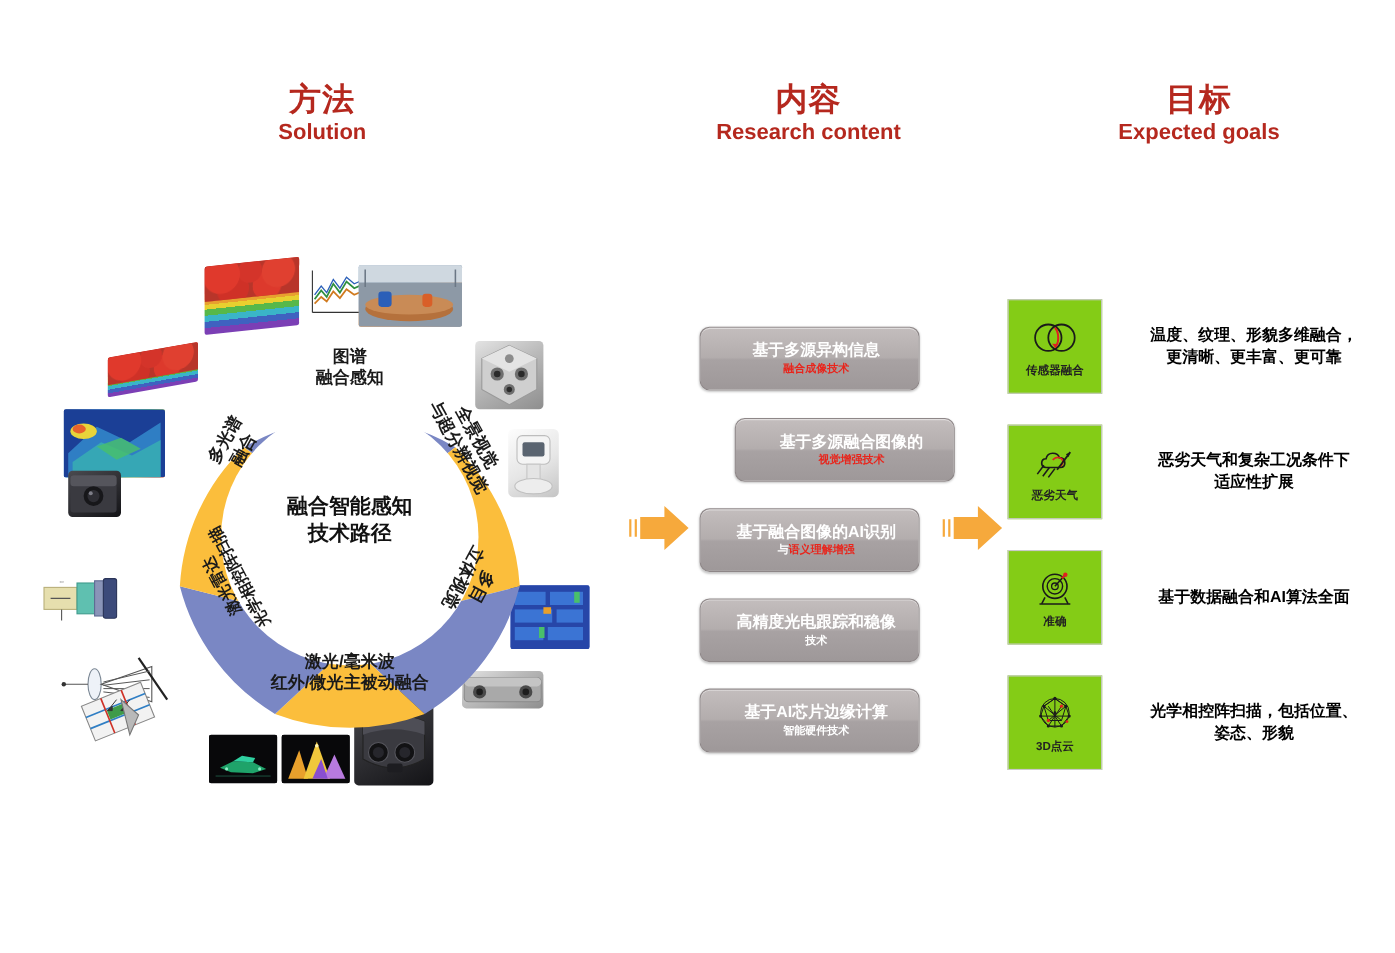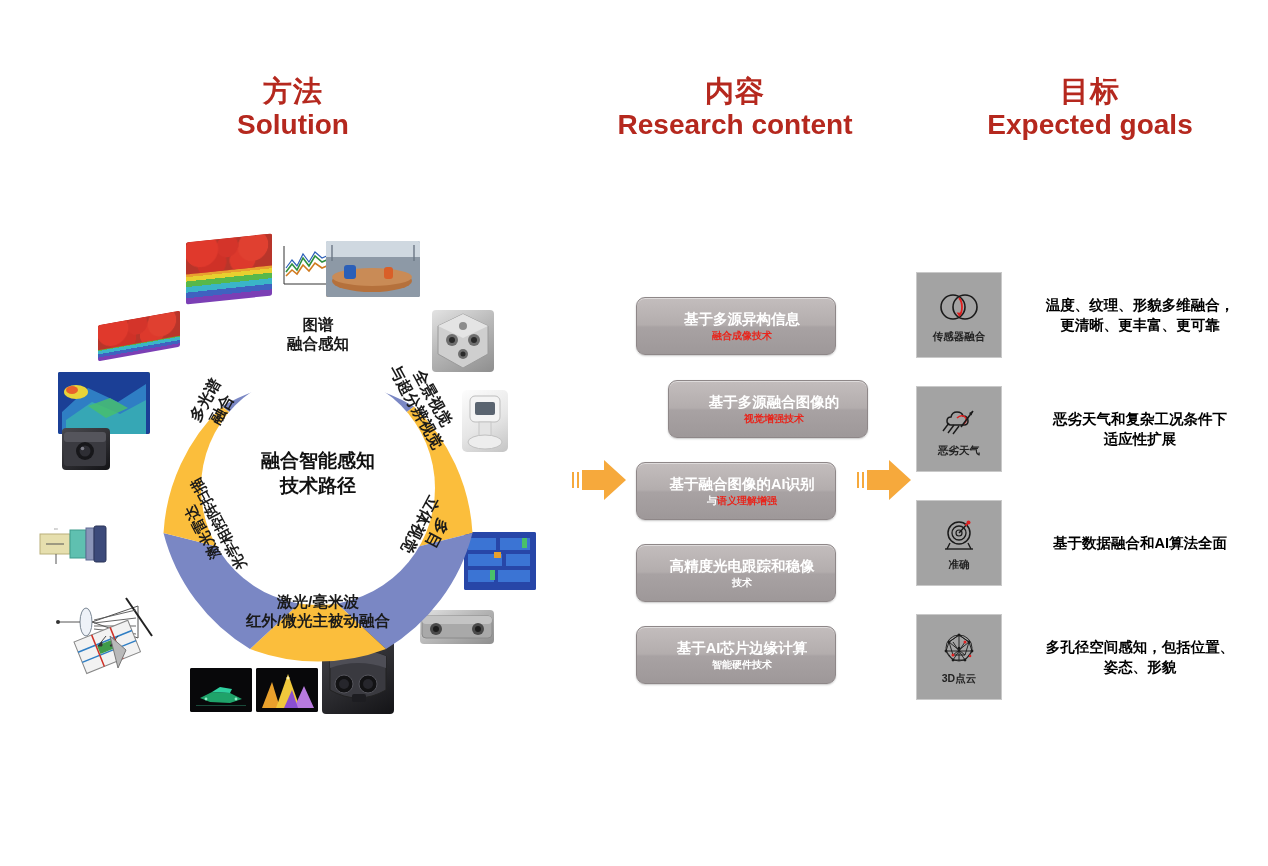--- a/index.html
+++ b/index.html
@@ -8,21 +8,21 @@
     width:1268px; height:866px;
     background:#ffffff;
     font-family:"Liberation Sans","DejaVu Sans",sans-serif;
     overflow:hidden;
   }
   #stage{ position:relative; width:1118px; height:866px; }
 
   
   .col-head{ position:absolute; text-align:center; color:#B5281E; font-weight:bold; }
   .col-head .cn{ font-size:29px; line-height:1.18; letter-spacing:1px; }
-  .col-head .en{ font-size:28px; line-height:1.2; letter-spacing:0px;text-align:center; }
+  .col-head .en{ font-size:20px; line-height:1.2; letter-spacing:0px;text-align:center; }
   #head-solution{ left:178px; top:74px; width:230px; }
   #head-content { left:600px; top:74px; width:270px; }
   #head-goals   { left:950px; top:74px; width:280px; }
 
   
   #donut-wrap{ position:absolute; left:118px; top:288px; width:400px; height:400px; }
   #donut-svg{ position:absolute; left:0; top:0; width:400px; height:400px; }
   .ring-label{
     position:absolute; text-align:center; font-weight:bold;
     color:#1a1a1a; line-height:1.22; white-space:nowrap;
@@ -100,21 +100,21 @@
   }
   .mid-box .l1{ font-size:14.5px; font-weight:bold; color:#ffffff; }
   .mid-box .l2{ font-size:10px; font-weight:bold; color:#ffffff; }
   .mid-box .l2.hl{ color:#E8251C; }
   .mid-box .l2 .hl{ color:#E8251C; }
 
   
   .goal-row{ position:absolute; left:916px; width:340px; height:86px; }
   .goal-card{
     position:absolute; left:0; top:0; width:86px; height:86px;
-    border:1px solid #c9c9c9; background:#a3a3a3;
+    border:1px solid #c9c9c9; background:#84cc16;
     display:flex; flex-direction:column; align-items:center; justify-content:center;
   }
   .goal-card .ico{ width:44px; height:40px; display:block; }
   .goal-card .cap{ font-size:10.5px; font-weight:bold; color:#222; margin-top:3px; }
   .goal-text{
     position:absolute; left:106px; top:50%; transform:translateY(-50%);
     width:236px; text-align:center;
     font-size:14.5px; font-weight:bold; color:#000000; line-height:1.38;
   }
 </style>
@@ -481,18 +481,18 @@
         </g>
         <g fill="#E02020">
           <circle cx="28" cy="13" r="1.5"></circle>
             <circle cx="16" cy="26" r="1.5"></circle>
           <circle cx="33" cy="27" r="1.3"></circle>
         </g>
       </svg>
       <div class="cap">3D点云</div>
     </div>
     <div class="goal-text">
-      <div>多孔径空间感知，包括位置、</div>
+      <div>光学相控阵扫描，包括位置、</div>
       <div>姿态、形貌</div>
     </div>
   </div>
 
 </div>
 
 </body></html>

